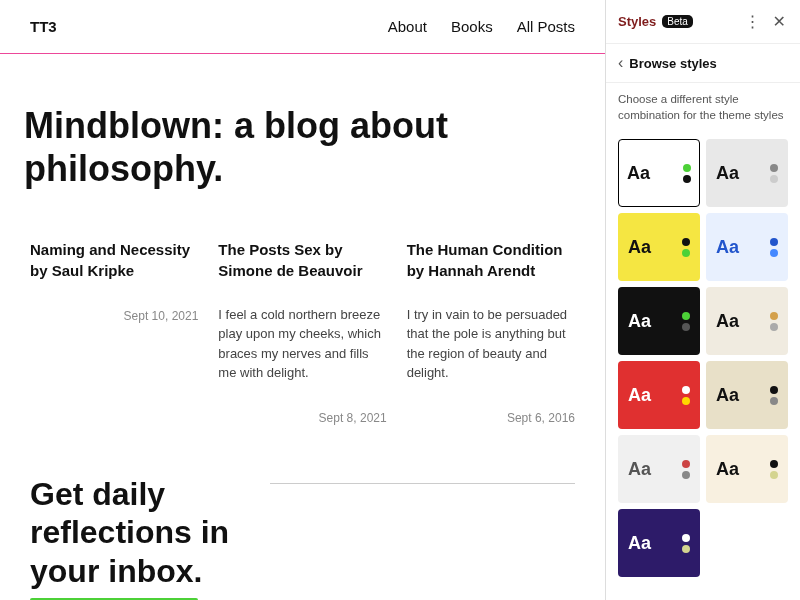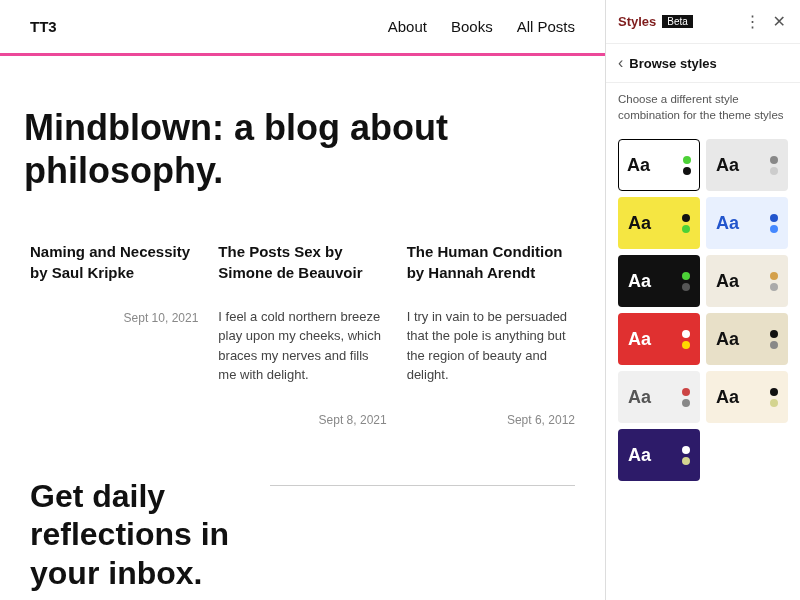--- a/index.html
+++ b/index.html
@@ -14,21 +14,21 @@
       top: 0; left: 0;
       background: #fff;
     }
 
     
     .header {
       display: flex;
       align-items: center;
       justify-content: space-between;
       padding: 18px 30px;
-      border-bottom: 3px solid #ec4899;
+      border-bottom: 1px solid #ec4899;
     }
     .logo {
       font-size: 15px;
       font-weight: 600;
       color: #111;
     }
     .nav {
       display: flex;
       gap: 24px;
     }
@@ -146,21 +146,21 @@
     .styles-label {
       font-size: 13px;
       font-weight: 600;
       color: #7f1d1d;
     }
     .beta-badge {
       background: #111;
       color: #fff;
       font-size: 10px;
       padding: 1px 5px;
-      border-radius: 0;
+      border-radius: 5px;
     }
     .panel-icons {
       display: flex;
       gap: 8px;
       align-items: center;
     }
     .icon-btn {
       background: none;
       border: none;
       cursor: pointer;
@@ -203,21 +203,21 @@
       gap: 6px;
       padding: 8px 12px;
       overflow-y: auto;
     }
 
     .style-card {
       border-radius: 4px;
       overflow: hidden;
       cursor: pointer;
       border: 2px solid transparent;
-      height: 52px;
+      height: 68px;
       display: flex;
       align-items: center;
       justify-content: flex-start;
       position: relative;
     }
     .style-card.selected {
       border-color: #000;
     }
     .style-card-inner {
       width: 100%;
@@ -304,21 +304,21 @@
 
     <article class="post-card">
       <h2 class="post-title">The Posts Sex by Simone de Beauvoir</h2>
       <p class="post-excerpt">I feel a cold northern breeze play upon my cheeks, which braces my nerves and fills me with delight.</p>
       <span class="post-date">Sept 8, 2021</span>
     </article>
 
     <article class="post-card">
       <h2 class="post-title">The Human Condition by Hannah Arendt</h2>
       <p class="post-excerpt">I try in vain to be persuaded that the pole is anything but the region of beauty and delight.</p>
-      <span class="post-date">Sept 6, 2012</span>
+      <span class="post-date">Sept 6, 2016</span>
     </article>
 
   </div>
 
   <div class="cta-section">
     <div class="cta-left">
       <h2 class="cta-title">Get daily reflections in your inbox.</h2>
       <button class="cta-button">Join our mailing list</button>
     </div>
     <div class="cta-right">

